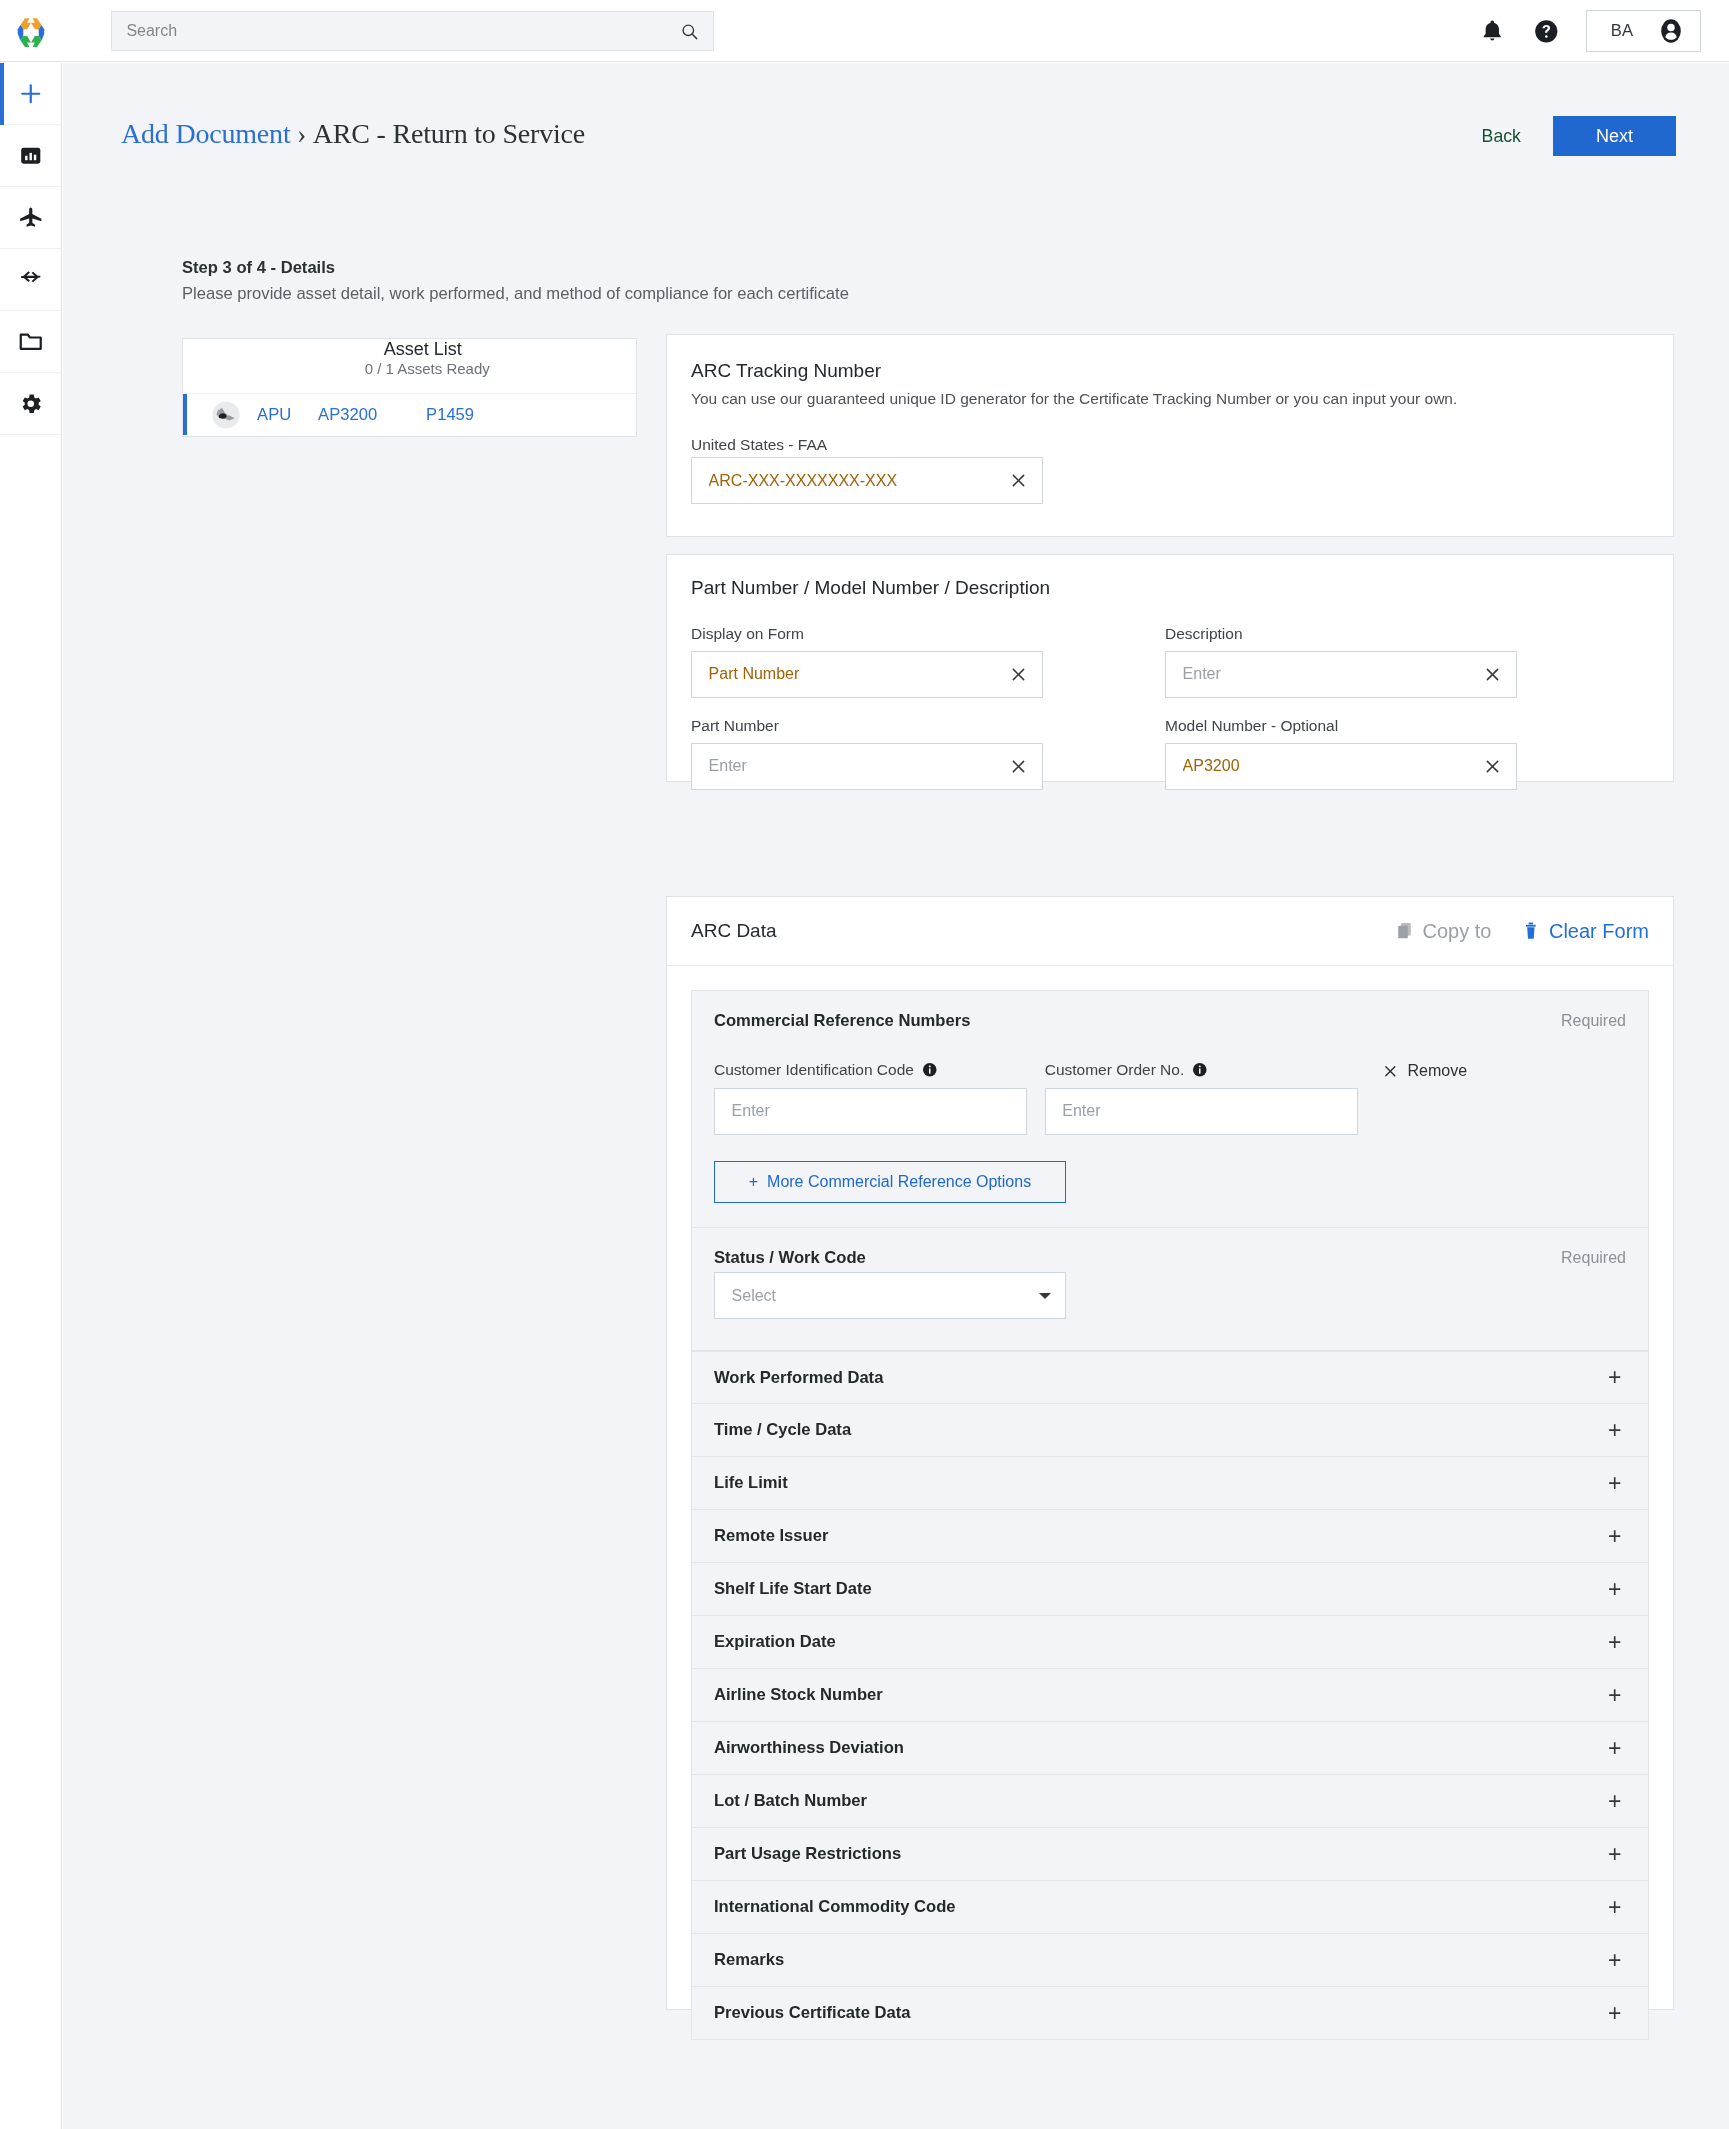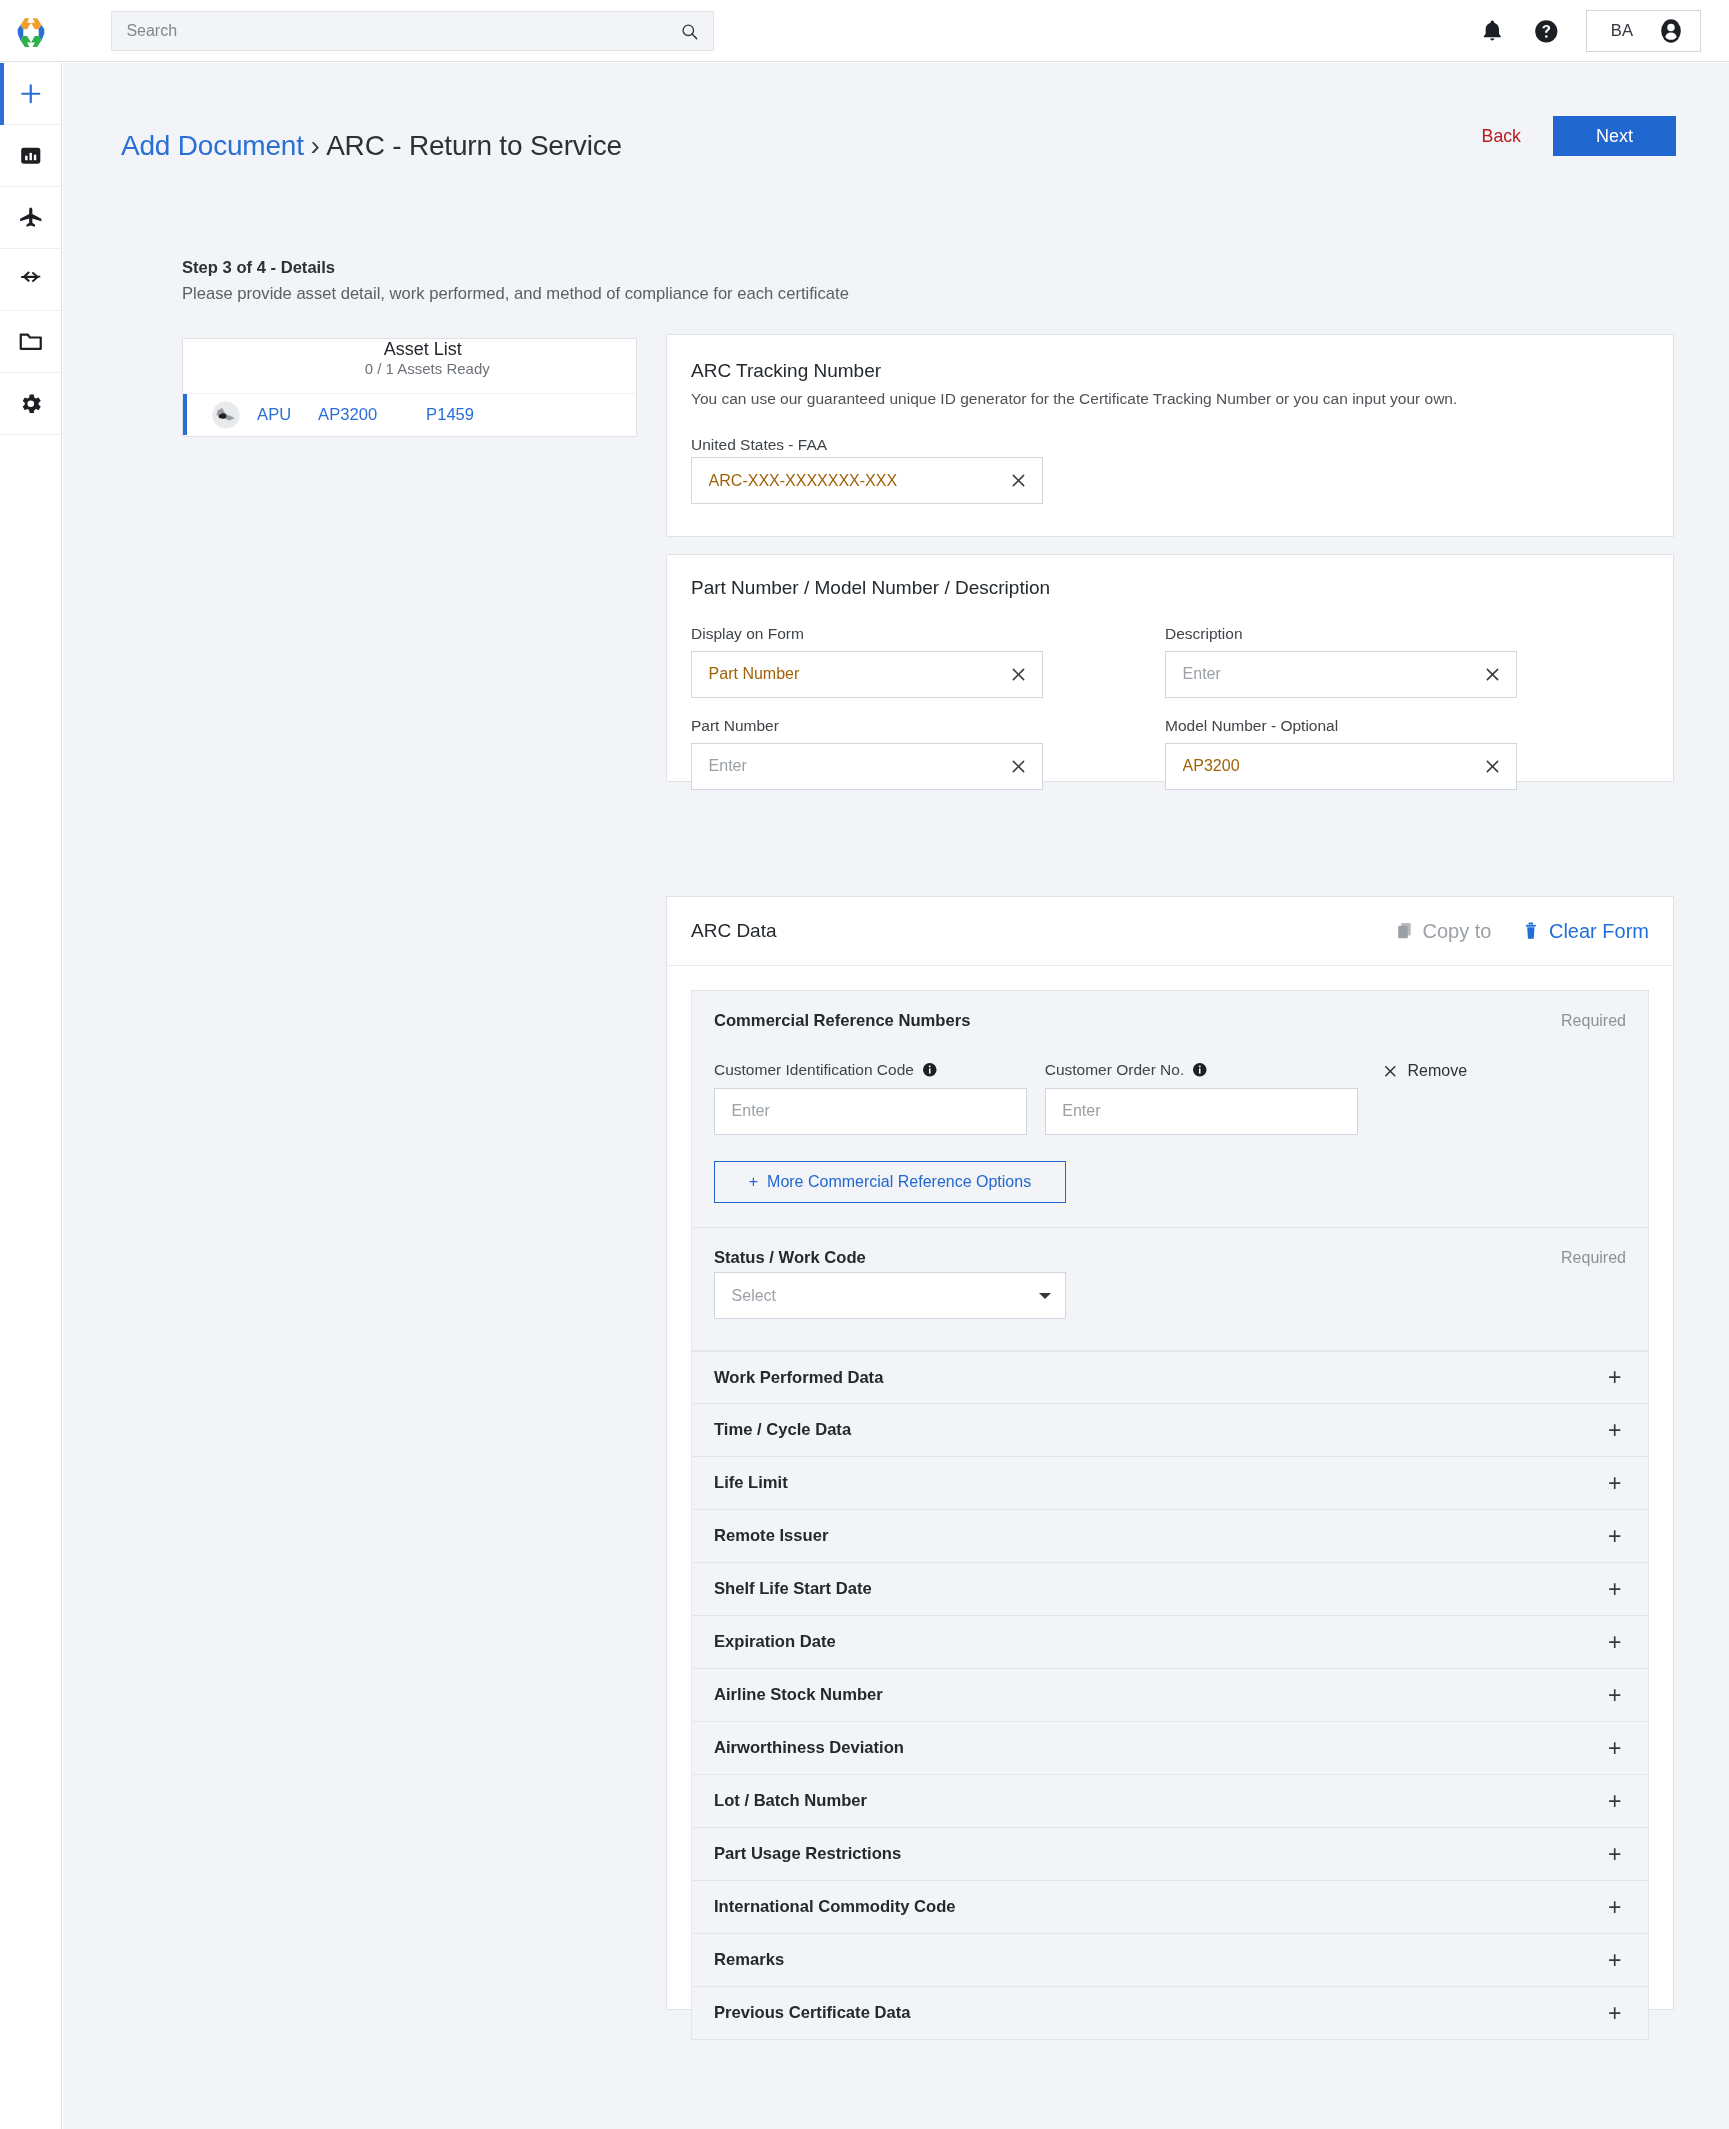--- a/index.html
+++ b/index.html
@@ -81,33 +81,33 @@
   .page {
     position: absolute; left: 63px; top: 63px;
     width: 1666px; height: 2066px;
     background: #f2f4f8;
     overflow: hidden;
   }
 
   .header-row {
     position: absolute; left: 58px; top: 55px;
     width: 1567px; height: 44px;
-    display: flex; align-items: flex-end;
+    display: flex; align-items: flex-start; font-family: Liberation Serif, serif;
   }
   .breadcrumb { font-size: 28px; letter-spacing: -0.2px; }
   .bc-link { color: #2a6fd6; cursor: pointer; }
   .bc-sep { color: #3a3f45; margin: 0 6.6px; }
   .bc-current { color: #2c3136; }
 
   .header-actions {
     position: absolute; right: 53px; top: 53px;
     display: flex; align-items: center; gap: 25.5px;
   }
   .btn-back {
-    font-size: 17.7px; color: #b91c1c; background: none; border: none;
+    font-size: 17.7px; color: #14532d; background: none; border: none;
     cursor: pointer; font-family: "Liberation Sans", sans-serif;
     padding: 5.5px 6.6px;
   }
   .btn-next {
     background: #2068cf; color: #fff; border: none;
     font-size: 18px; font-family: "Liberation Sans", sans-serif;
     width: 123px; height: 40px; cursor: pointer;
   }
 
   .step-title {

